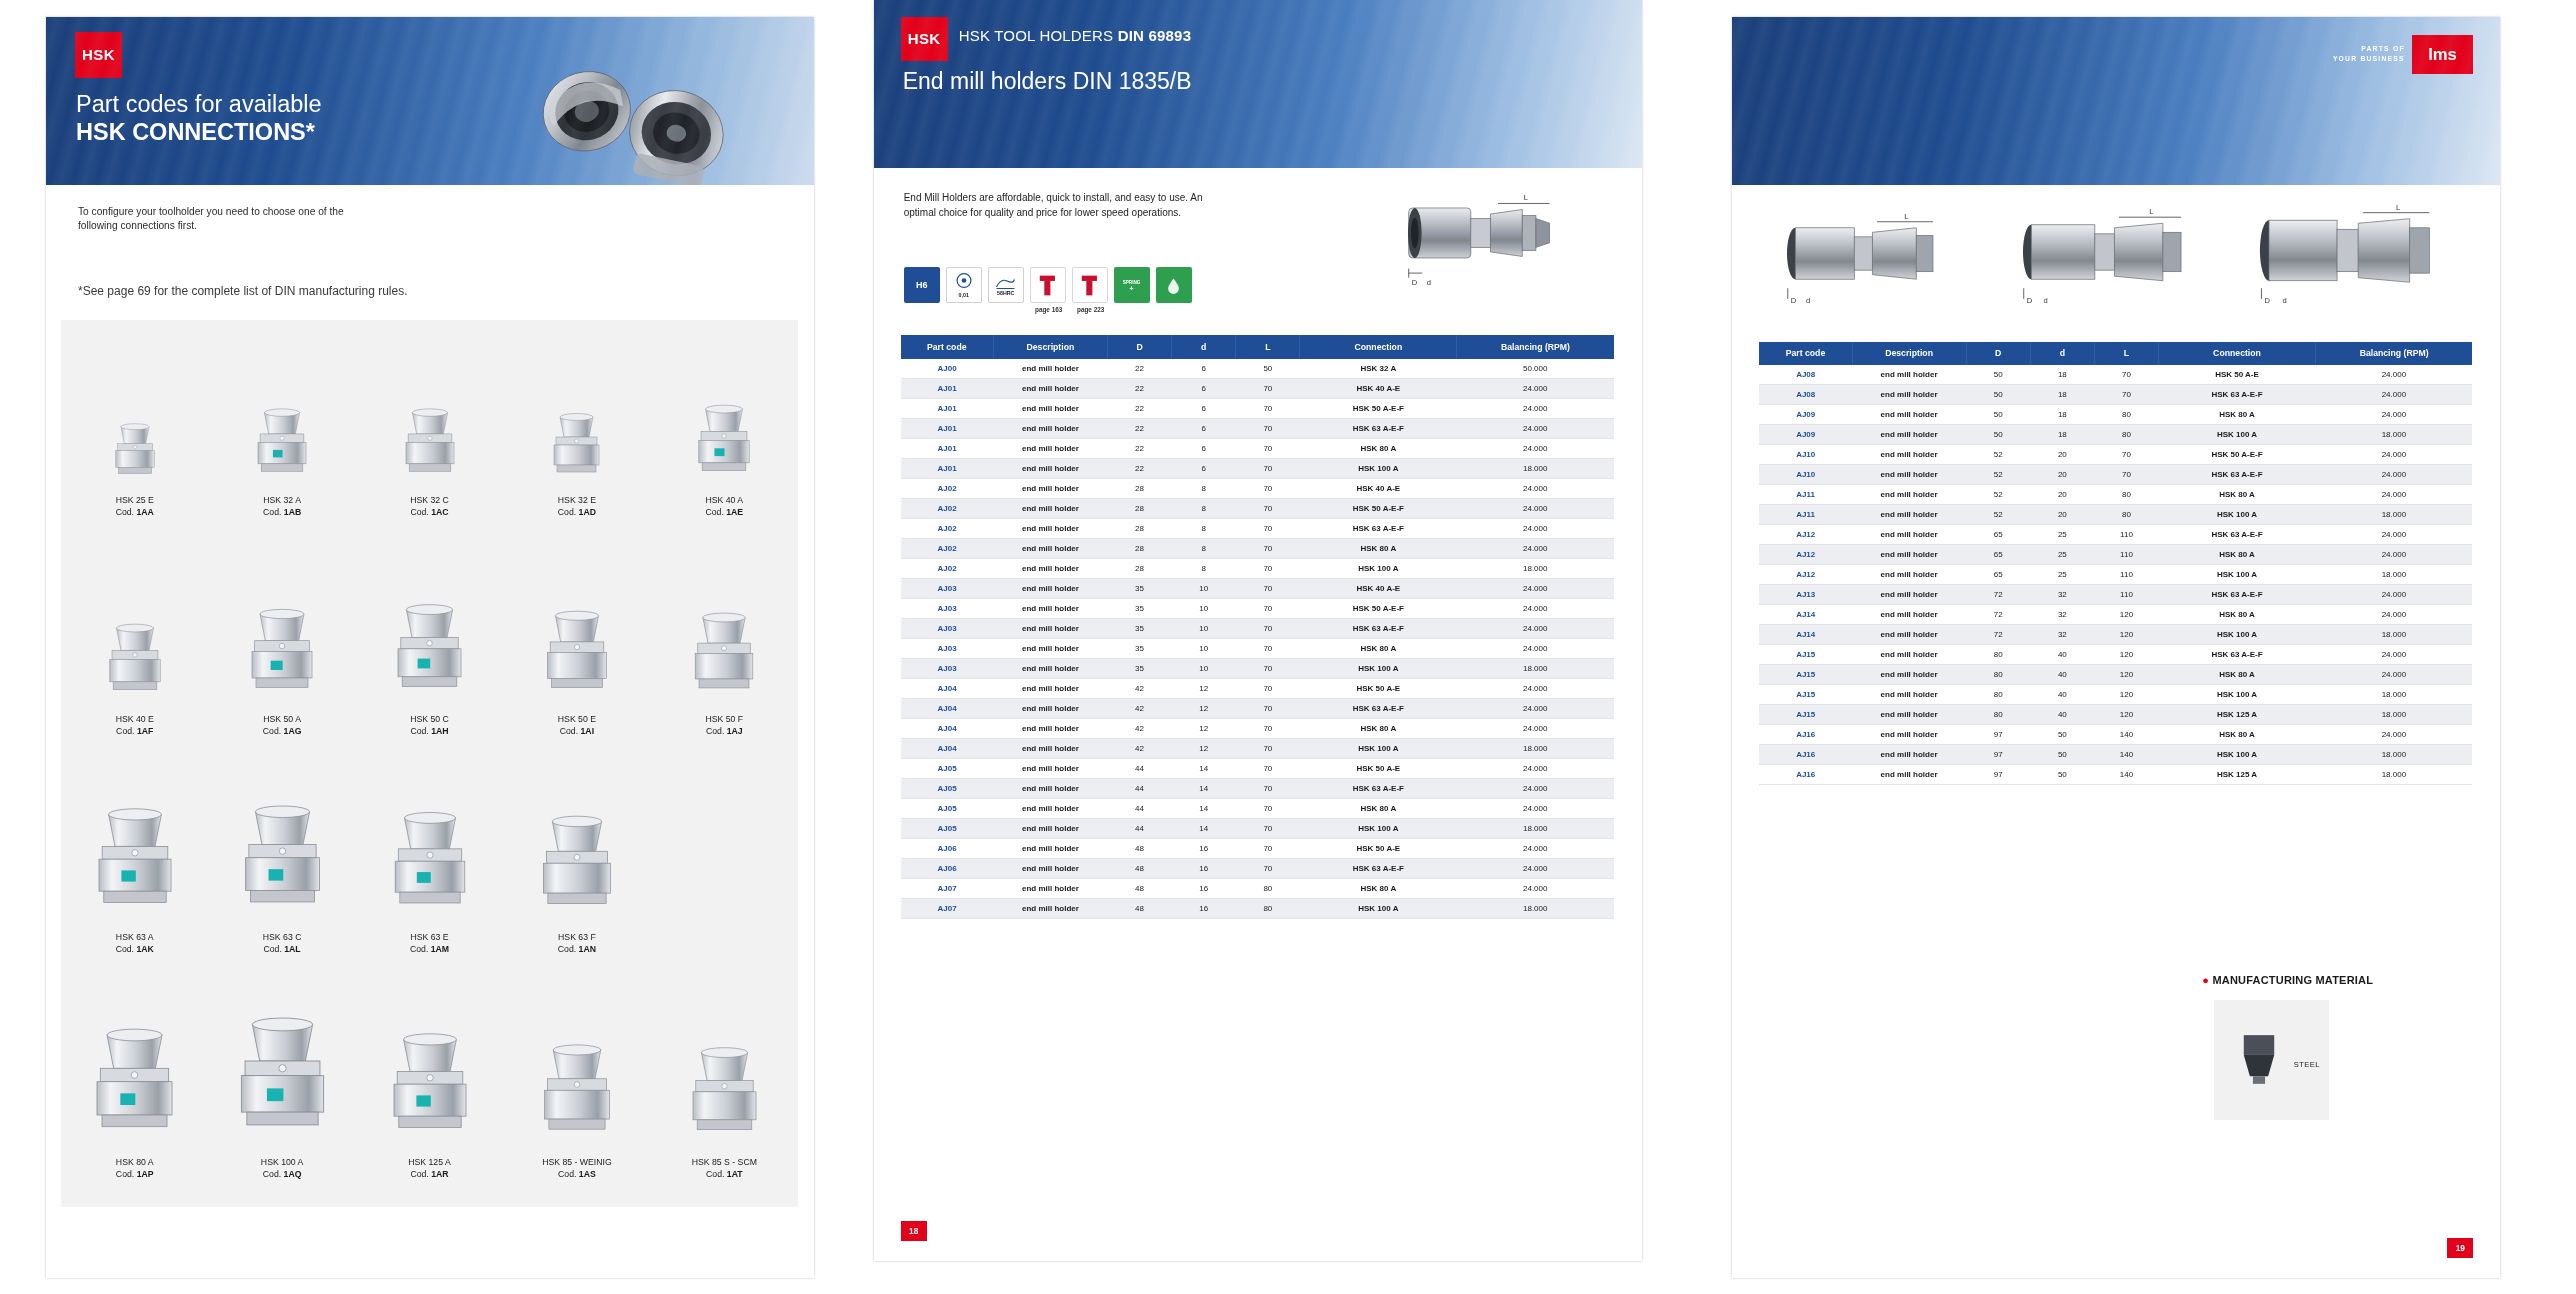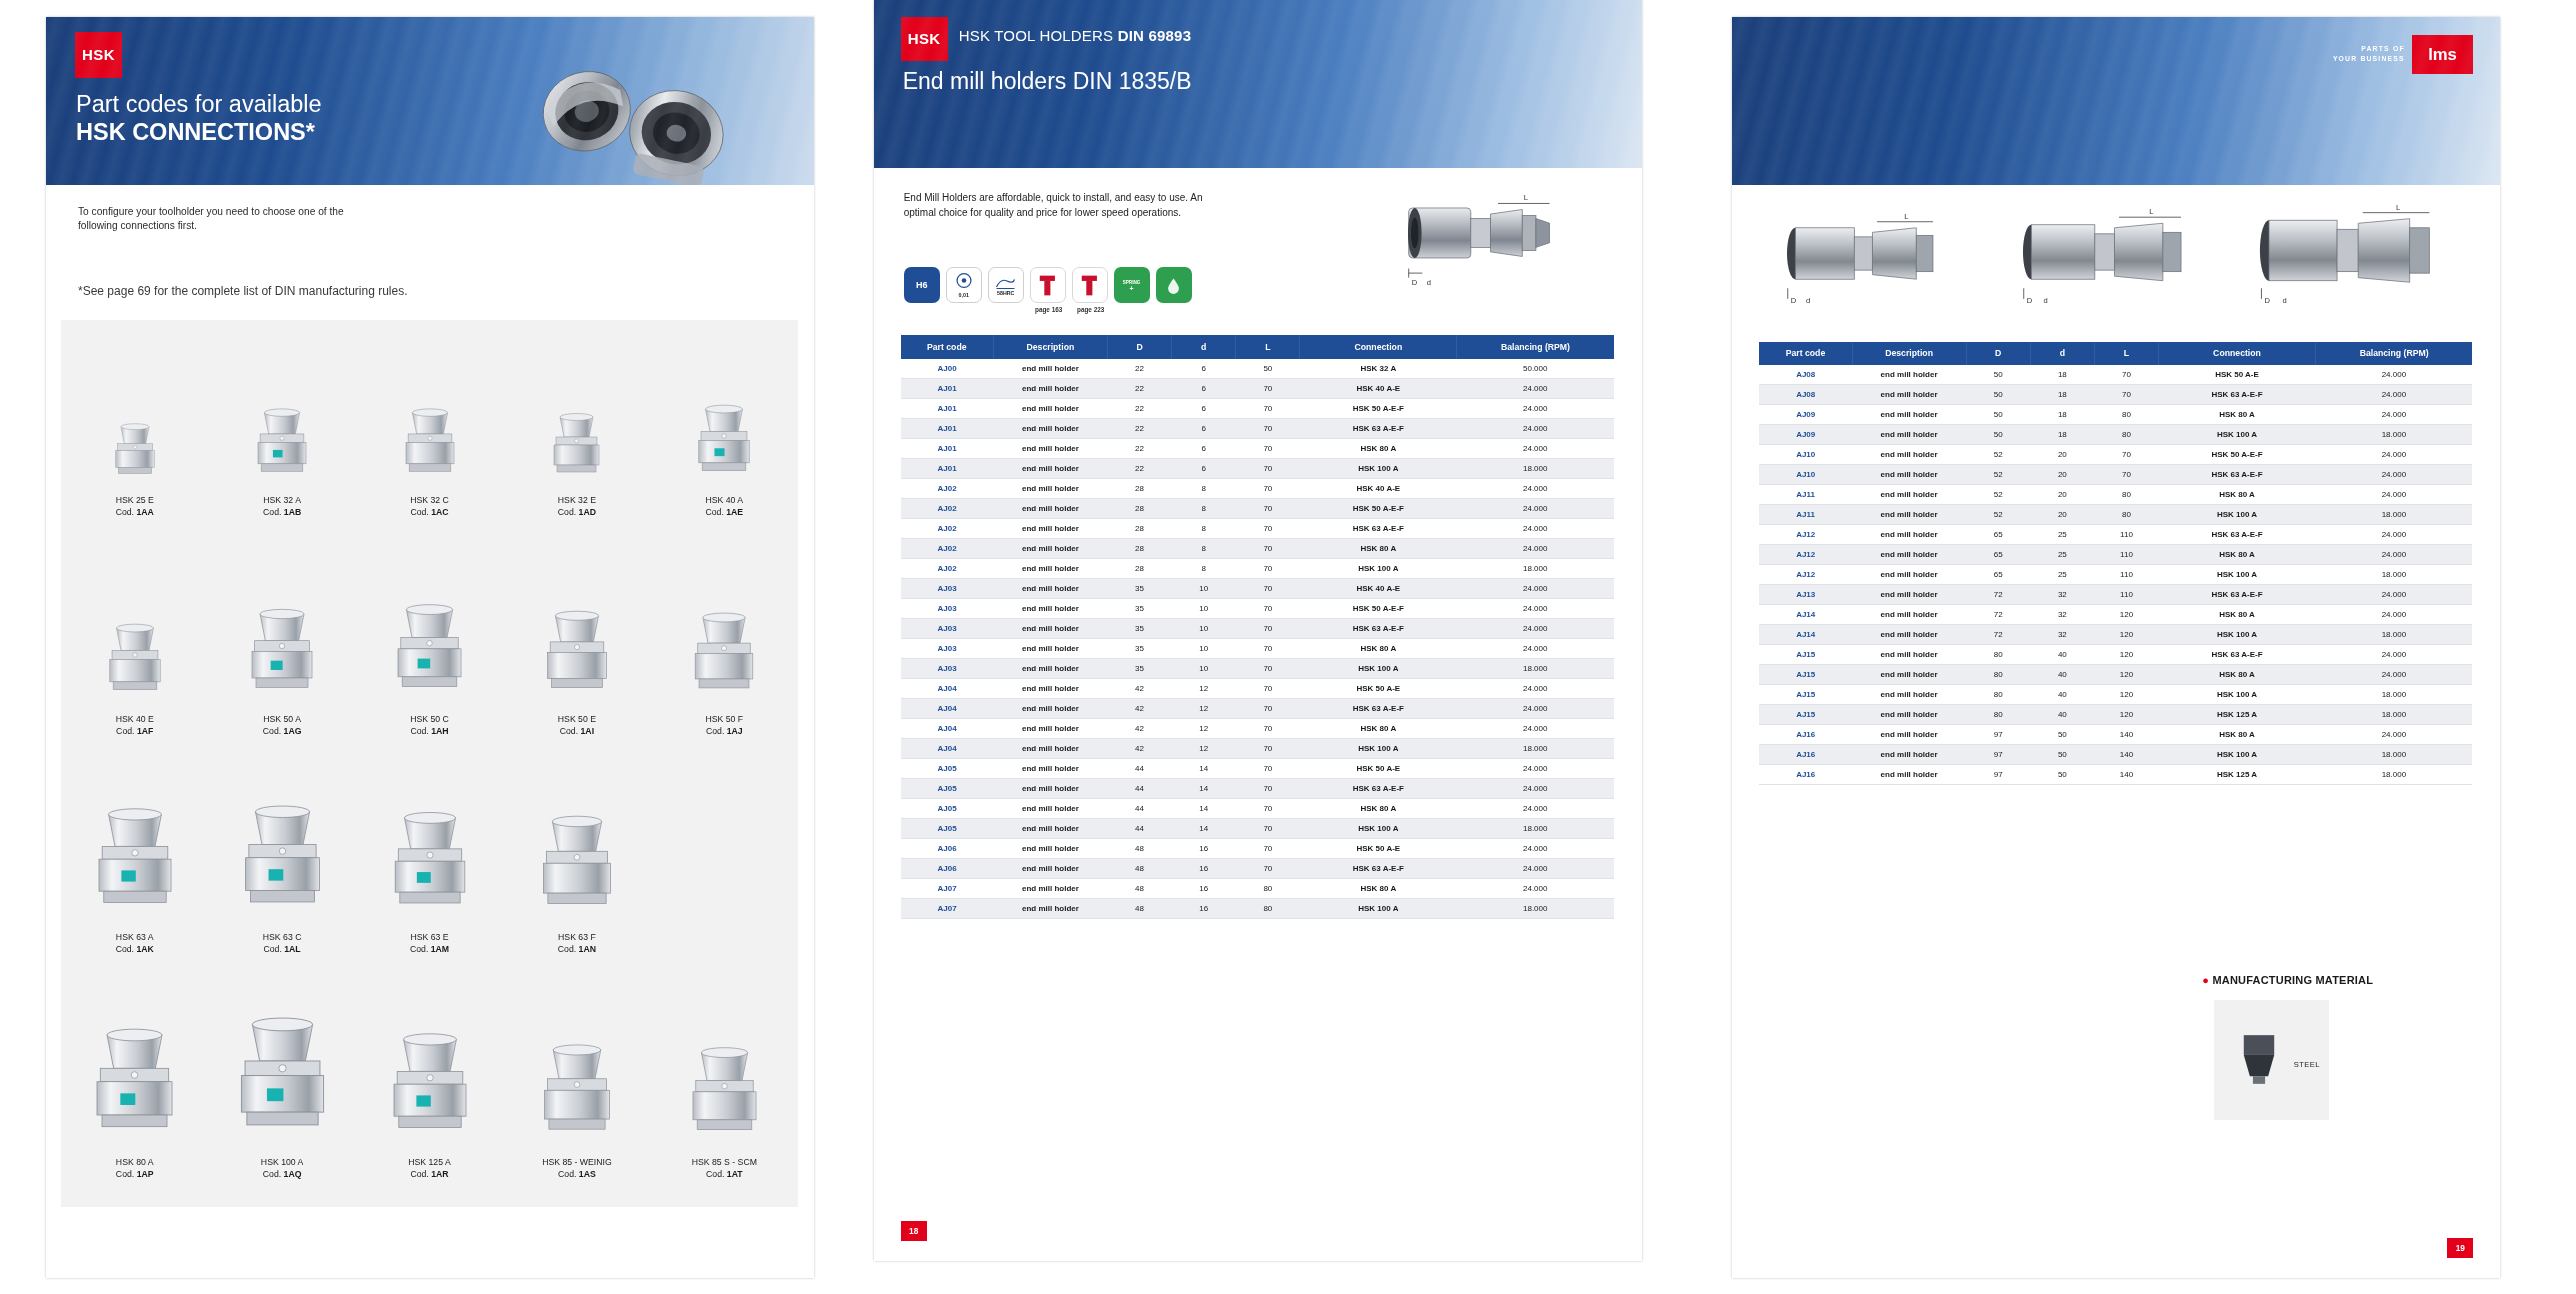--- a/index.html
+++ b/index.html
@@ -87,21 +87,21 @@
   .p2-kicker b { font-weight: 700; }
   .p2-title {
     position: absolute; left: 29px; top: 68px; color: #fff;
     font-size: 23px; font-weight: 400;
   }
   .p2-intro {
     position: absolute; left: 30px; top: 190px; width: 319px;
     font-size: 10px; color: #222; line-height: 1.5;
   }
   .icon-row { position: absolute; left: 30px; top: 267px; display: flex; align-items: flex-start; gap: 6px; }
-  .ic { width: 36px; height: 36px; border-radius: 7px; display:flex; align-items:center; justify-content:center; color:#fff; font-size: 9px; font-weight:bold; position: relative;}
+  .ic { width: 36px; height: 36px; border-radius: 2px; display:flex; align-items:center; justify-content:center; color:#fff; font-size: 9px; font-weight:bold; position: relative;}
   .ic-h6 { background: #1f4e96; flex-direction: column; }
   .ic-white { background: #ffffff; border: 0.8px solid #cfcfcf; color:#222; flex-direction: column; }
   .ic-red { background: #ffffff; border: 0.8px solid #d8d8d8; color: #c8102e; }
   .ic-green { background: #2e9e4f; }
   .ic-cap { position: absolute; bottom: -10.6px; left: 0; width: 36px; text-align: center; font-size: 6.4px; color: #333; }
   .p2-photo { position: absolute; right: 44px; top: 179px; width: 212px; height: 114px; }
   
   table.spec { position: absolute; border-collapse: collapse; width: 713px; font-size: 8px; }
   .spec thead th {
     background: #1f4e96; color: #fff; font-size: 8.7px; font-weight: bold;

